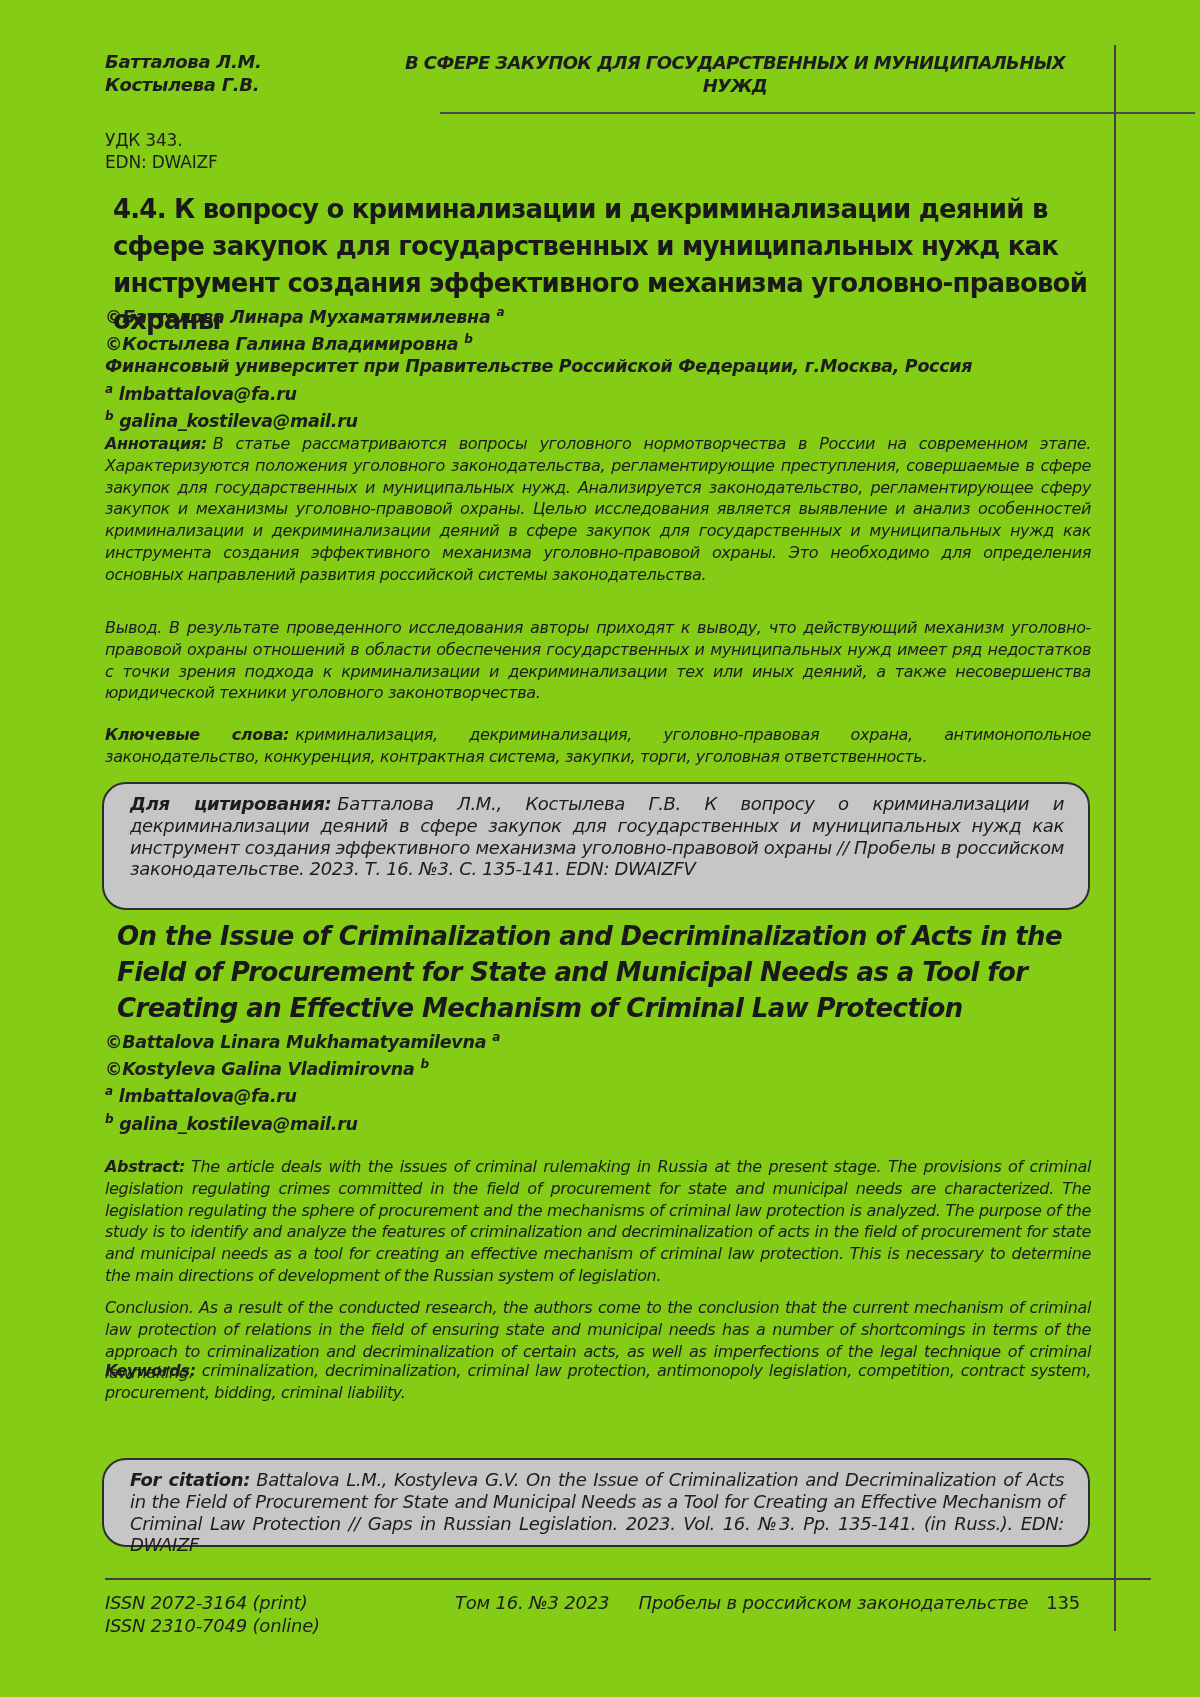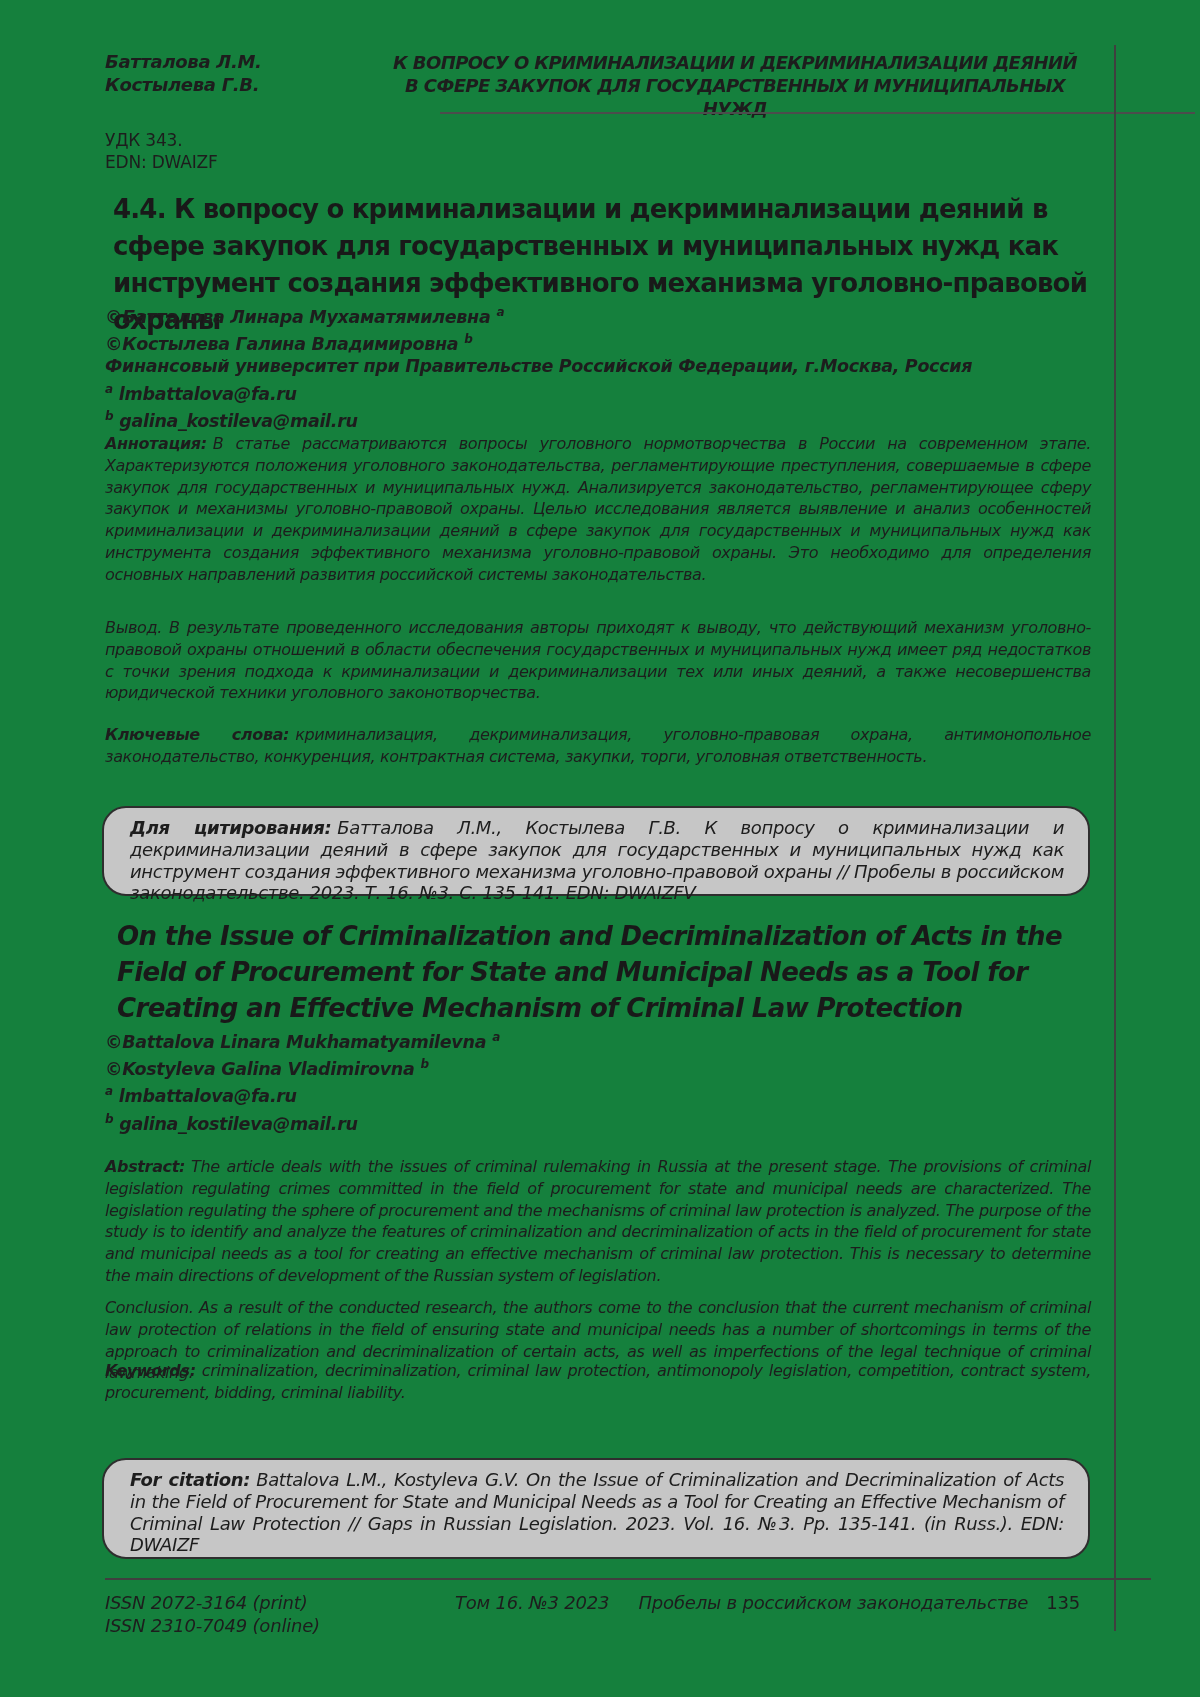--- a/index.html
+++ b/index.html
@@ -1,19 +1,19 @@
 <!DOCTYPE html>
 <html><head>
 <meta charset="utf-8">
 <style>
   html,body{margin:0;padding:0;background:#ffffff;}
   .page{
     position:relative;
     width:1200px;height:1697px;
-    background:#15803d;
+    background:#84cc16;
     font-family:"DejaVu Sans",sans-serif;
     color:#1d1d1d;
     overflow:hidden;
   }
   .abs{position:absolute;}
   
   .head-authors{left:105px;top:50px;width:300px;font-size:18px;font-weight:bold;font-style:italic;line-height:23px;letter-spacing:-0.3px;}
   .head-title{left:378px;top:51px;width:714px;text-align:center;font-size:18px;font-weight:bold;font-style:italic;line-height:23px;letter-spacing:-0.6px;}
   .rule-top{left:440px;top:112px;width:755px;height:2px;background:#4c4c4c;}
   .rule-bottom{left:105px;top:1578px;width:1046px;height:2px;background:#3f3f3f;}
@@ -40,40 +40,39 @@
   .en-conclusion{left:105px;top:1297px;}
   .en-keywords{left:105px;top:1360px;}
   
   .cite-box{
     left:102px;width:988px;box-sizing:border-box;
     background:#c6c6c6;border:2.5px solid #2e2e2e;border-radius:24px;
     padding:9px 24px 0 26px;
     font-size:18px;font-style:italic;line-height:21.8px;letter-spacing:-0.35px;text-align:justify;color:#1d1d1d;
   }
   .cite-box .lbl{font-weight:bold;margin-right:6px;}
-  .box-ru{top:806px;height:90px;}
-  .box-en{top:1458px;height:101px;}
+  .box-ru{top:782px;height:128px;}
+  .box-en{top:1458px;height:89px;}
   
   .footer{left:105px;top:1591px;width:975px;font-size:18px;font-style:italic;line-height:23px;letter-spacing:-0.2px;}
   .footer-issn{position:absolute;left:0;top:0;}
   .footer-volume{position:absolute;left:350px;top:0;white-space:nowrap;}
   .footer-right{position:absolute;right:0;top:0;white-space:nowrap;}
   .footer-page{font-style:normal;margin-left:18px;}
 </style>
 </head>
 <body>
 
 <div class="page">
 
   <div class="abs head-authors">
     <div>Батталова Л.М.</div>
     <div>Костылева Г.В.</div>
   </div>
   <div class="abs head-title">
-    <div>К ВОПРОСУ О КРИМИНАЛИЗАЦИИ И ДЕКРИМИНАЛИЗАЦИИ ДЕЯНИЙ</div>
     <div>В СФЕРЕ ЗАКУПОК ДЛЯ ГОСУДАРСТВЕННЫХ И МУНИЦИПАЛЬНЫХ НУЖД</div>
   </div>
   <div class="abs rule-top"></div>
   <div class="abs vline"></div>
 
   <div class="abs meta">
     <div>УДК 343.</div>
     <div>EDN: DWAIZF</div>
   </div>
 

